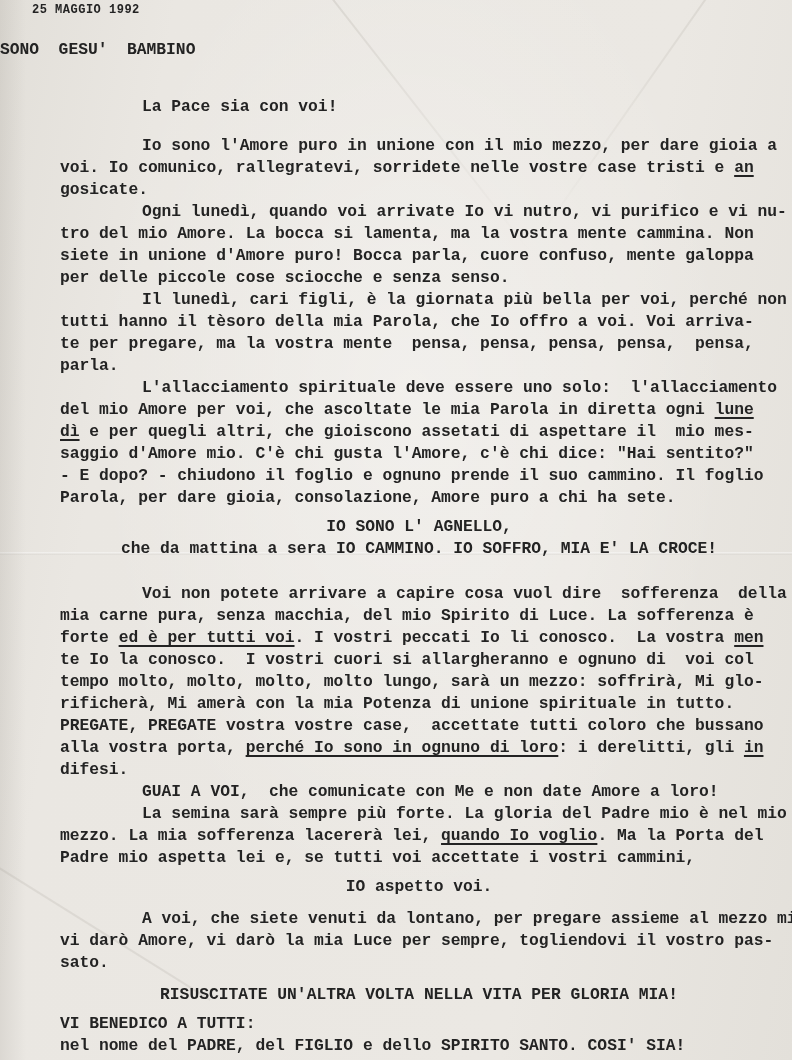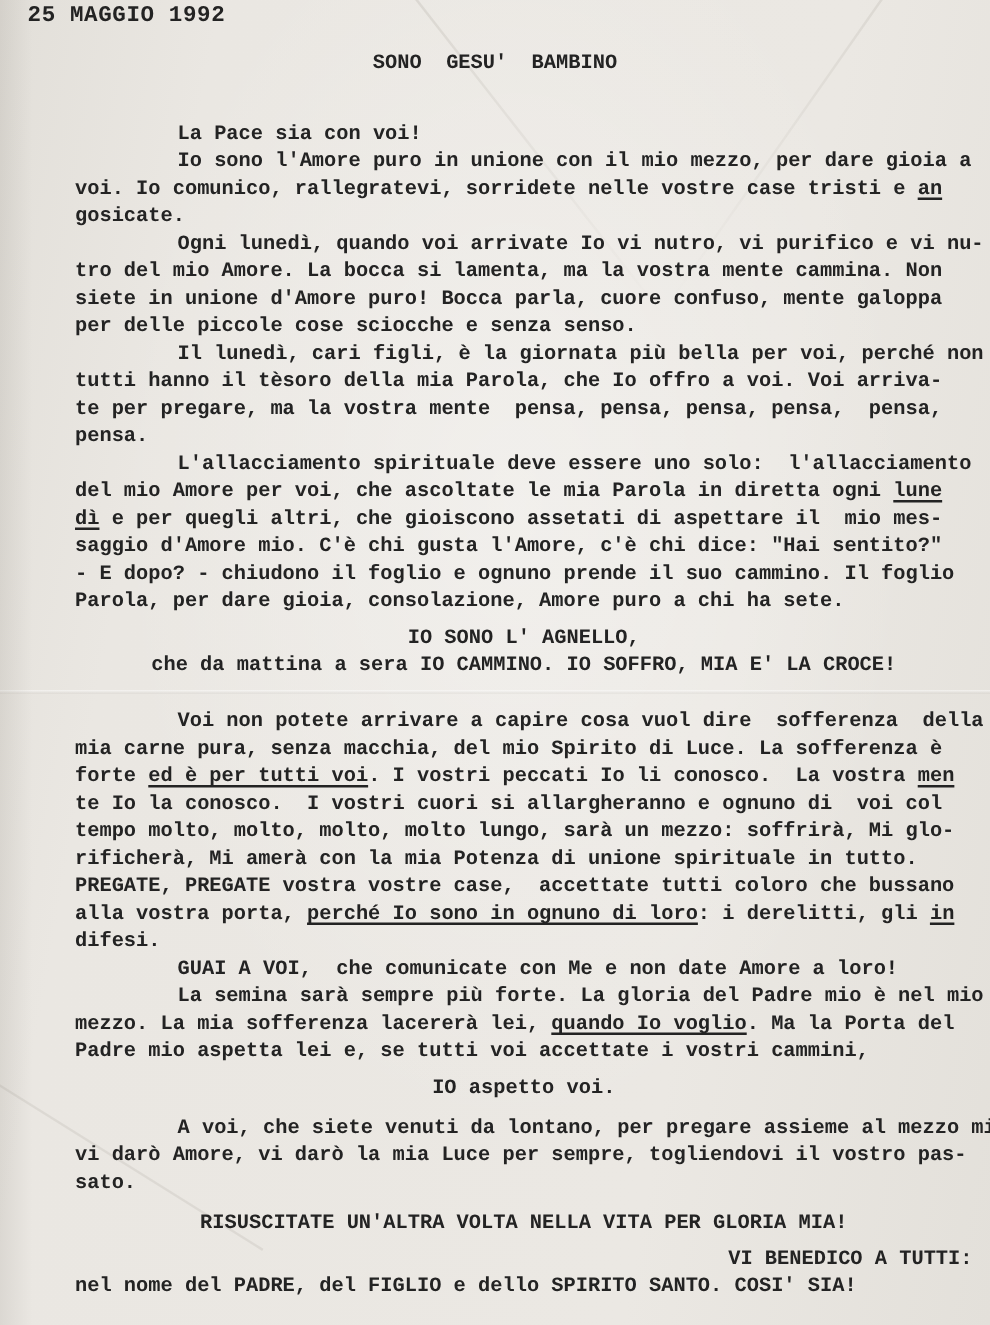--- a/index.html
+++ b/index.html
@@ -42,47 +42,47 @@
     left: -30px; top: 930px; width: 260px; height: 2px;
     background: rgba(120,114,104,0.12);
     transform: rotate(32deg);
   }
   .crease-left {
     left: 0; top: 0; width: 26px; height: 1060px;
     background: linear-gradient(90deg, rgba(110,104,94,0.12), rgba(110,104,94,0));
   }
   .doc-date {
     position: absolute;
-    top: 3px; left: 22px;
-    font-size: 18px;
+    top: 3px; left: 32px;
+    font-size: 12px;
     letter-spacing: 0.5px;
     white-space: pre;
   }
   .doc-title {
     position: absolute;
     top: 40px; left: 0;
     width: 100%;
-    text-align: center;
+    text-align: left;
     font-size: 16.3px;
     white-space: pre;
   }
   .doc-body {
     position: absolute;
     top: 96px; left: 60px;
     width: 718px;
     font-size: 16.3px;
     line-height: 22px;
   }
   .line { white-space: pre; }
   .line.indent { padding-left: 82px; }
   .line.center { text-align: center; padding-left: 0; }
-  .gap-s  { margin-top: 7px; text-align: right; }
+  .gap-s  { margin-top: 7px; }
   .gap-m  { margin-top: 10px; }
   .gap-l  { margin-top: 23px; }
-  .gap-xl { }
+  .gap-xl { margin-top: 17px; }
   .u {
     text-decoration: underline;
     text-underline-offset: 3px;
     text-decoration-thickness: 1.5px;
   }
 </style>
 </head>
 <body>
 
 <div class="page">
@@ -99,21 +99,21 @@
       <div class="line indent gap-xl"><span>Io sono l'Amore puro in unione con il mio mezzo, per dare gioia a</span></div>
       <div class="line left"><span>voi. Io comunico, rallegratevi, sorridete nelle vostre case tristi e </span><span class="u">an</span></div>
       <div class="line left"><span>gosicate.</span></div>
       <div class="line indent"><span>Ogni lunedì, quando voi arrivate Io vi nutro, vi purifico e vi nu-</span></div>
       <div class="line left"><span>tro del mio Amore. La bocca si lamenta, ma la vostra mente cammina. Non</span></div>
       <div class="line left"><span>siete in unione d'Amore puro! Bocca parla, cuore confuso, mente galoppa</span></div>
       <div class="line left"><span>per delle piccole cose sciocche e senza senso.</span></div>
       <div class="line indent"><span>Il lunedì, cari figli, è la giornata più bella per voi, perché non</span></div>
       <div class="line left"><span>tutti hanno il tèsoro della mia Parola, che Io offro a voi. Voi arriva-</span></div>
       <div class="line left"><span>te per pregare, ma la vostra mente  pensa, pensa, pensa, pensa,  pensa,</span></div>
-      <div class="line left"><span>pensa.</span></div>
+      <div class="line left"><span>parla.</span></div>
       <div class="line indent"><span>L'allacciamento spirituale deve essere uno solo:  l'allacciamento</span></div>
       <div class="line left"><span>del mio Amore per voi, che ascoltate le mia Parola in diretta ogni </span><span class="u">lune</span></div>
       <div class="line left"><span class="u">dì</span><span> e per quegli altri, che gioiscono assetati di aspettare il  mio mes-</span></div>
       <div class="line left"><span>saggio d'Amore mio. C'è chi gusta l'Amore, c'è chi dice: "Hai sentito?"</span></div>
       <div class="line left"><span>- E dopo? - chiudono il foglio e ognuno prende il suo cammino. Il foglio</span></div>
       <div class="line left"><span>Parola, per dare gioia, consolazione, Amore puro a chi ha sete.</span></div>
       <div class="line center gap-s"><span>IO SONO L' AGNELLO,</span></div>
       <div class="line center"><span>che da mattina a sera IO CAMMINO. IO SOFFRO, MIA E' LA CROCE!</span></div>
       <div class="line indent gap-l"><span>Voi non potete arrivare a capire cosa vuol dire  sofferenza  della</span></div>
       <div class="line left"><span>mia carne pura, senza macchia, del mio Spirito di Luce. La sofferenza è</span></div>

